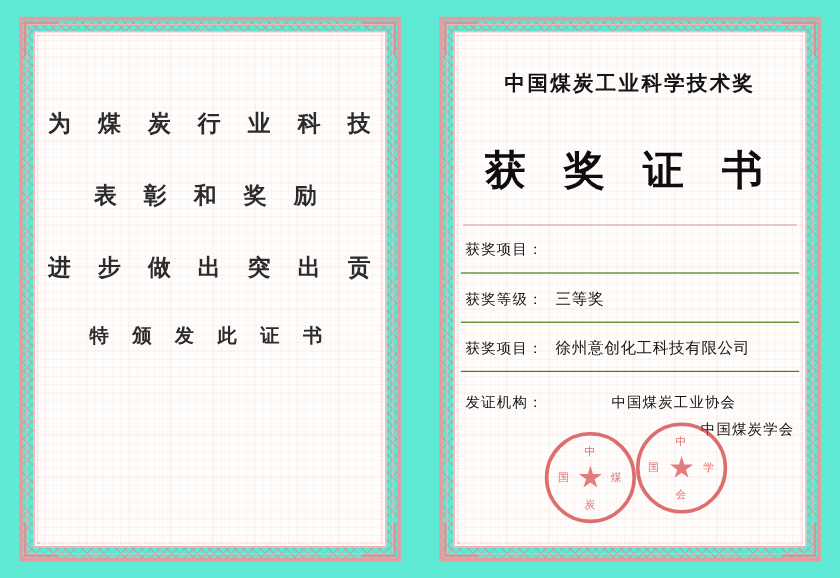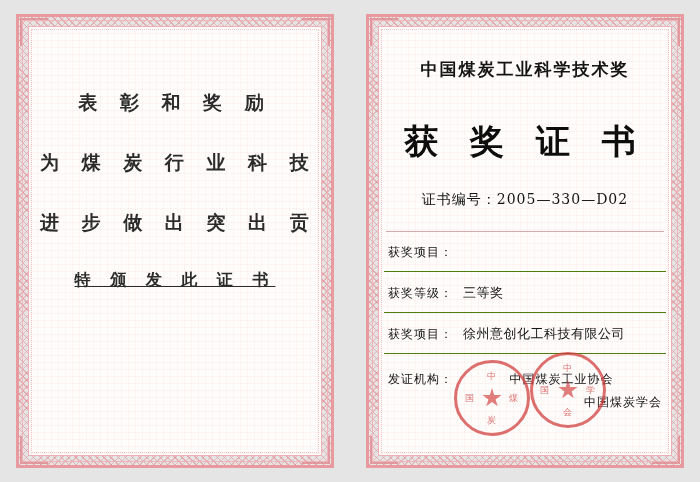--- a/index.html
+++ b/index.html
@@ -18,21 +18,21 @@
     width: 700px;
     height: 482px;
     display: flex;
     background: #fdfcfa;
   }
   .page {
     position: relative;
     width: 350px;
     height: 482px;
     box-sizing: border-box;
-    background: #e5e5e5;
+    background: #5eead4;
     overflow: hidden;
   }
   
   .frame-outer {
     position: absolute;
     left: 16px;
     top: 14px;
     right: 16px;
     bottom: 14px;
     border: 3px solid #e89a9f;
@@ -121,21 +121,20 @@
     color: #2b2b2b;
     letter-spacing: 8px;
     text-align: center;
     margin-bottom: 34px;
     font-weight: 600;
     white-space: nowrap;
   }
   .cal-line.final {
     font-size: 16px;
     letter-spacing: 7px;
-    text-decoration: underline;
   }
 
   
   .r-title {
     text-align: center;
     font-family: "DejaVu Serif", serif;
     font-size: 17px;
     font-weight: bold;
     color: #141414;
     letter-spacing: 2px;
@@ -287,22 +286,22 @@
     <div class="frame-outer"></div>
     <div class="corner tl"></div>
     <div class="corner tr"></div>
     <div class="corner bl"></div>
     <div class="corner br"></div>
     <div class="frame-inner"></div>
     <div class="watermark"></div>
 
     <div class="content">
       <div class="left-lines">
+        <div class="cal-line">为 煤 炭 行 业 科 技</div>
         <div class="cal-line">表 彰 和 奖 励</div>
-        <div class="cal-line">为 煤 炭 行 业 科 技</div>
         <div class="cal-line">进 步 做 出 突 出 贡</div>
         <div class="cal-line final">特 颁 发 此 证 书</div>
       </div>
     </div>
   </div>
 
   <div class="page">
     <div class="guilloche">
       <div class="guilloche-inner-cut"></div>
     </div>
@@ -310,23 +309,20 @@
     <div class="corner tl"></div>
     <div class="corner tr"></div>
     <div class="corner bl"></div>
     <div class="corner br"></div>
     <div class="frame-inner"></div>
     <div class="watermark"></div>
 
     <div class="content">
       <div class="r-title">中国煤炭工业科学技术奖</div>
       <div class="r-bigtitle">获 奖 证 书</div>
-      <div class="r-certno">
-        <span>证书编号：</span><span>2005—330—D02</span>
-      </div>
 
       <div class="r-rule"></div>
 
       <div class="field-row">
         <span class="field-label">获奖项目：</span>
       </div>
 
       <div class="field-row">
         <span class="field-label">获奖等级：</span>
         <span class="field-value big">三等奖</span>

